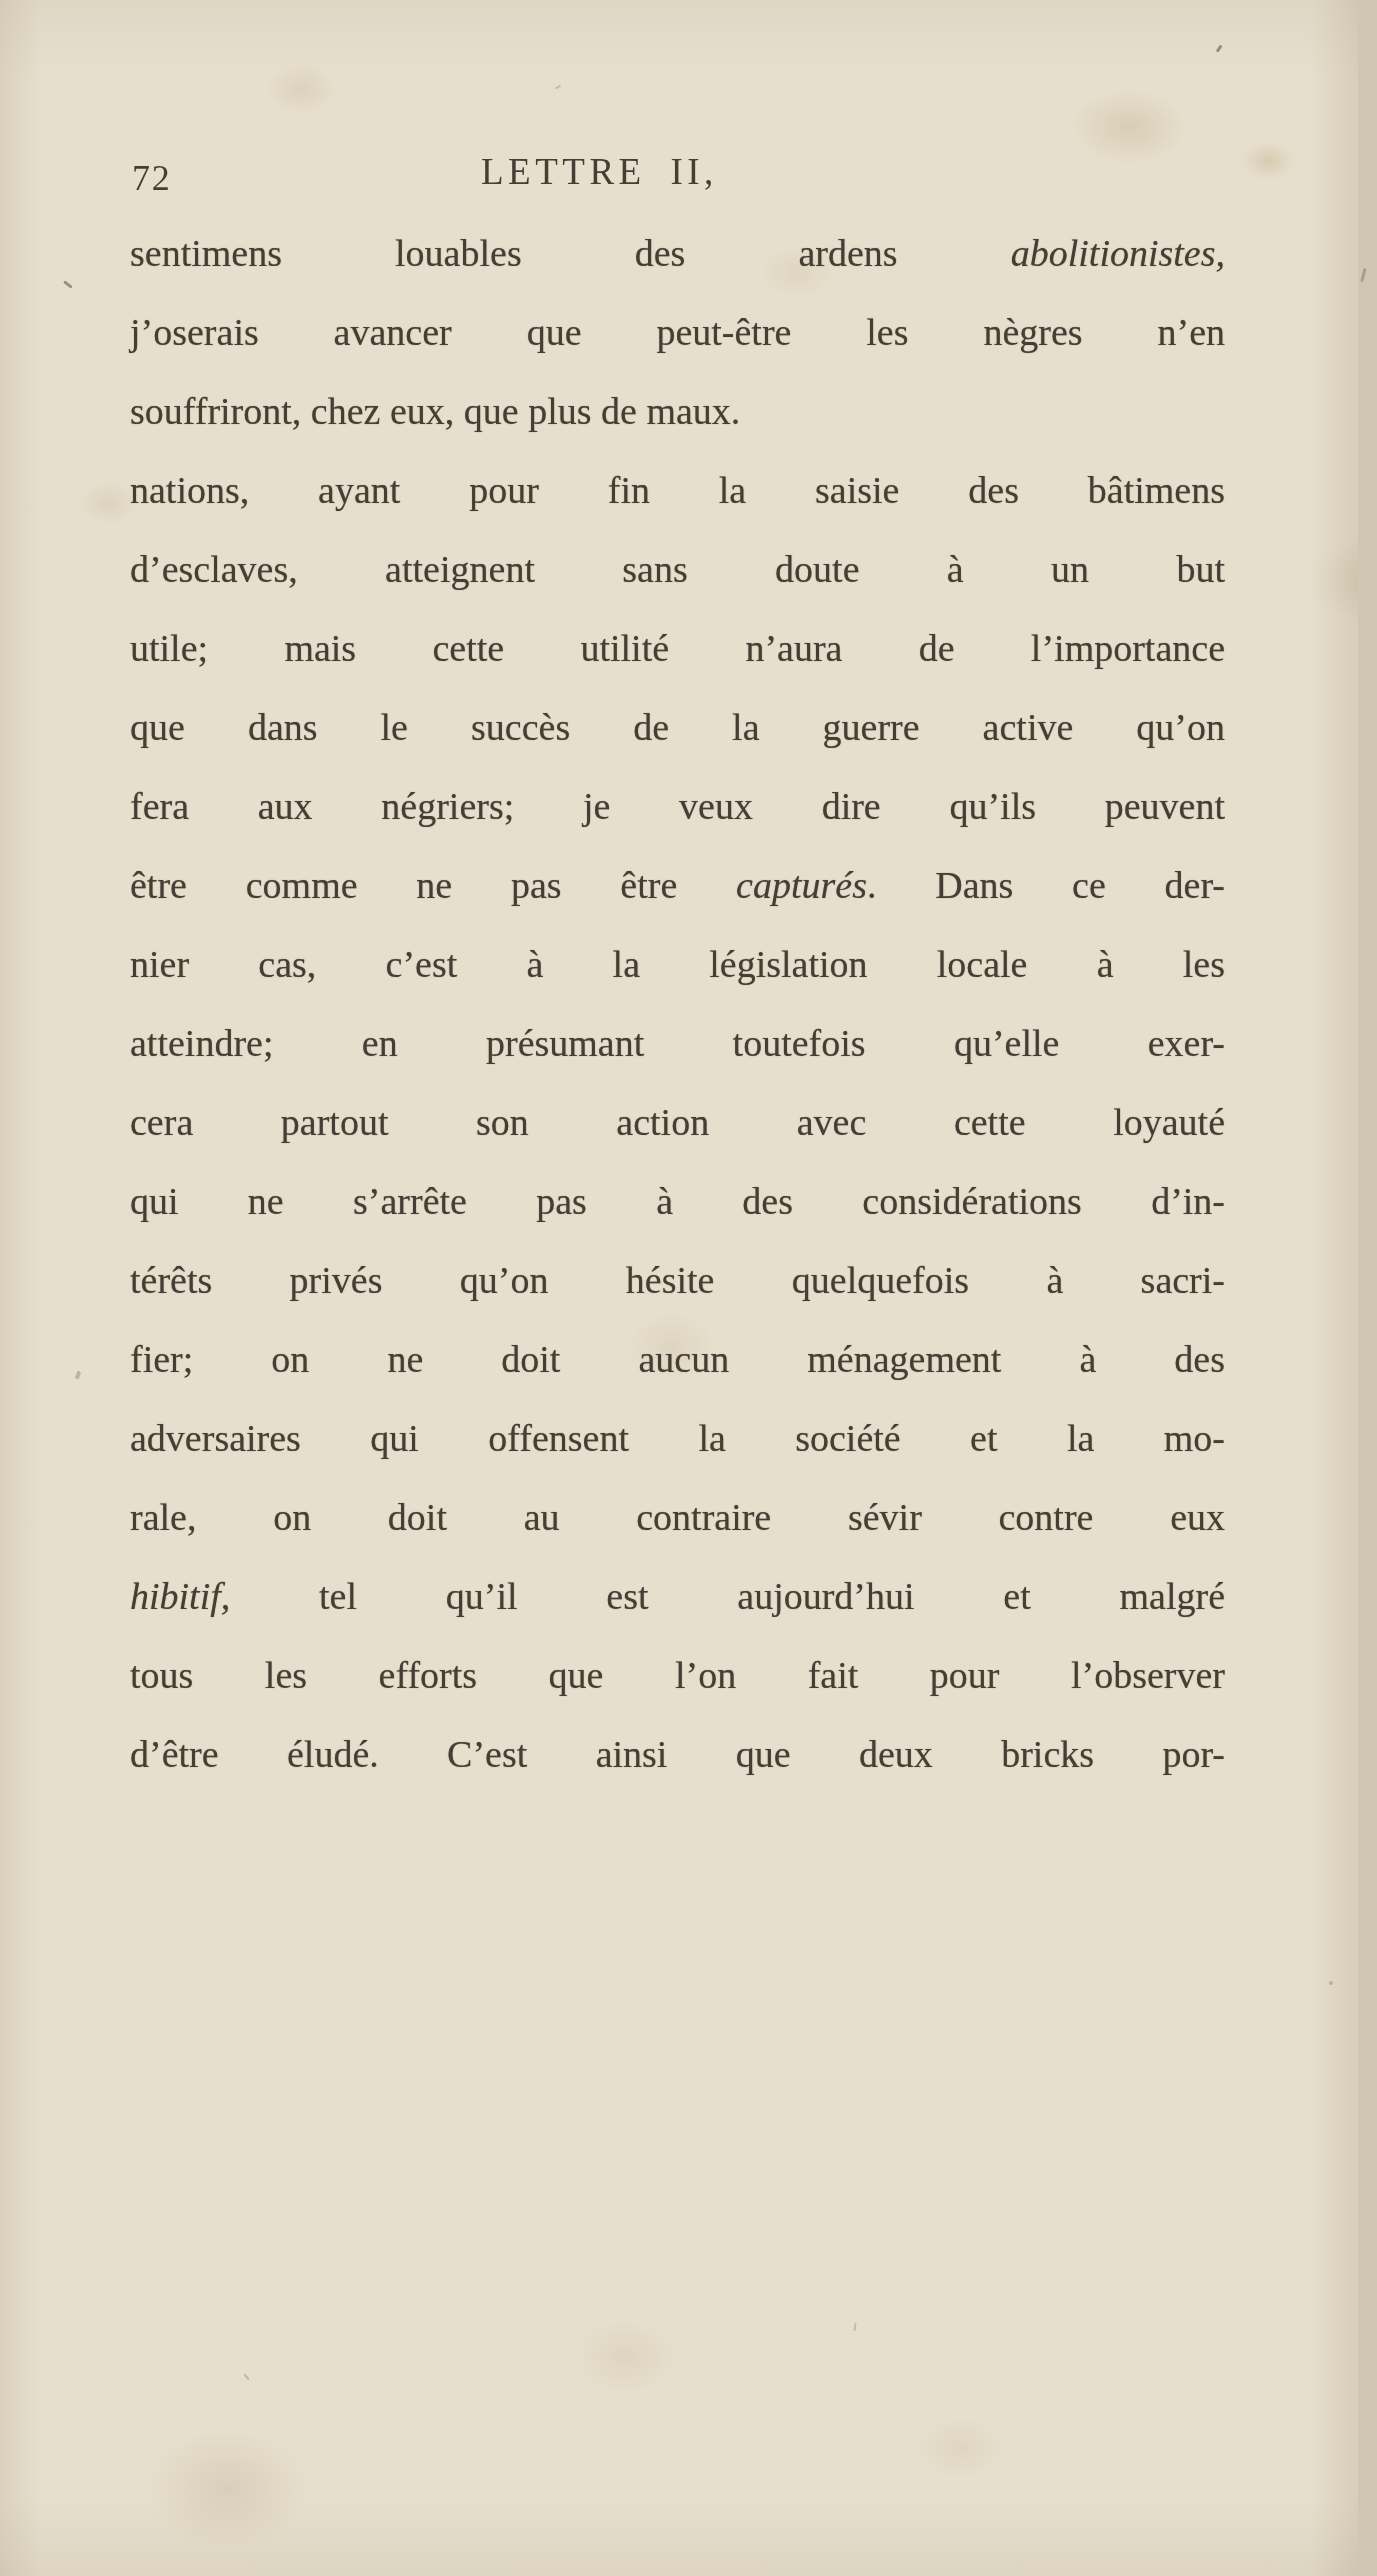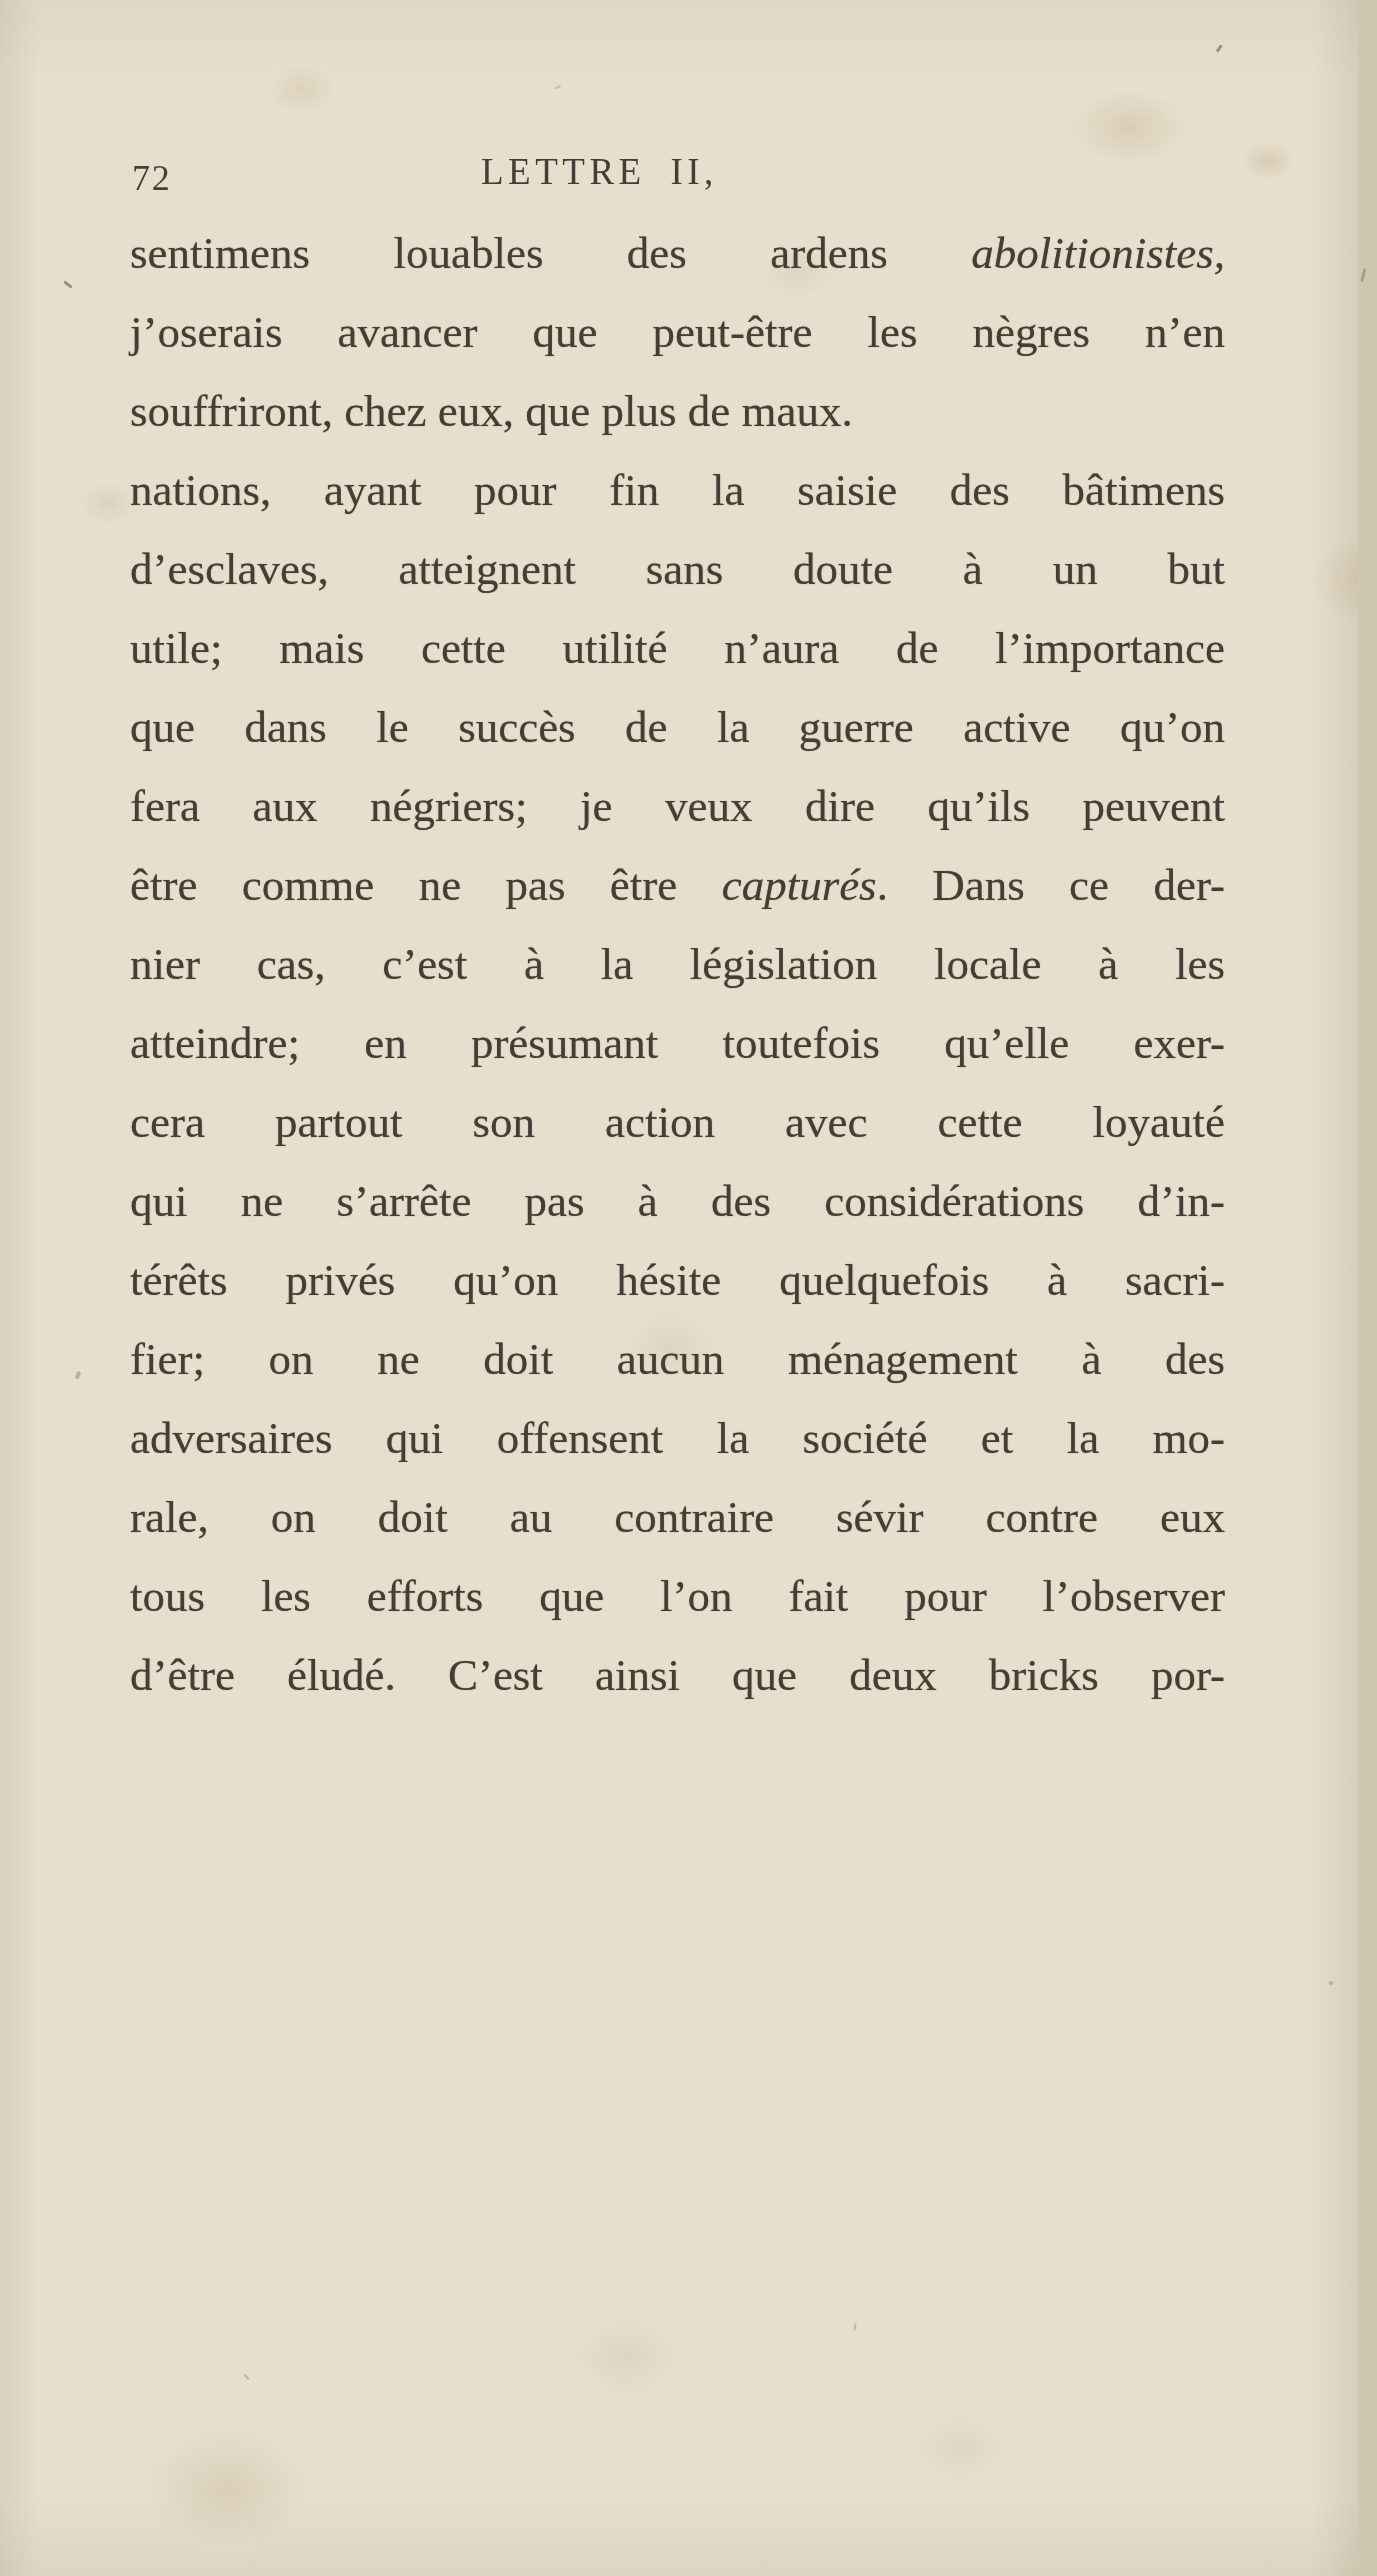--- a/index.html
+++ b/index.html
@@ -36,21 +36,21 @@
     font-size:36px;line-height:36px;
     letter-spacing:1.8px;
   }
   .running-header{
     position:absolute;left:481px;top:153px;
     font-size:37px;line-height:38px;
     letter-spacing:4.5px;word-spacing:11px;
   }
   .body-text{
     position:absolute;left:130px;top:214px;width:1095px;
-    font-size:45px;line-height:79px;
+    font-size:38px;line-height:79px;
     text-shadow:0 0 1.1px rgba(69,62,53,.55);
   }
   .line{
     text-align:justify;
     text-align-last:justify;
     height:79px;
   }
   .line.end{text-align-last:left;}
   .line.indent{text-indent:59px;}
   .it{font-style:italic;}
@@ -93,17 +93,18 @@
       <div class="line"><span>fera aux négriers; je veux dire qu’ils peuvent</span></div>
       <div class="line"><span>être comme ne pas être </span><span class="it">capturés</span><span>. Dans ce der-</span></div>
       <div class="line"><span>nier cas, c’est à la législation locale à les</span></div>
       <div class="line"><span>atteindre; en présumant toutefois qu’elle exer-</span></div>
       <div class="line"><span>cera partout son action avec cette loyauté</span></div>
       <div class="line"><span>qui ne s’arrête pas à des considérations d’in-</span></div>
       <div class="line"><span>térêts privés qu’on hésite quelquefois à sacri-</span></div>
       <div class="line"><span>fier; on ne doit aucun ménagement à des</span></div>
       <div class="line"><span>adversaires qui offensent la société et la mo-</span></div>
       <div class="line"><span>rale, on doit au contraire sévir contre eux</span></div>
+      <div class="line"><span class="it">hibitif,</span><span> tel qu’il est aujourd’hui et malgré</span></div>
       <div class="line"><span>tous les efforts que l’on fait pour l’observer</span></div>
       <div class="line"><span>d’être éludé. C’est ainsi que deux bricks por-</span></div>
     </main>
 </div>
 
 
 </body></html>

